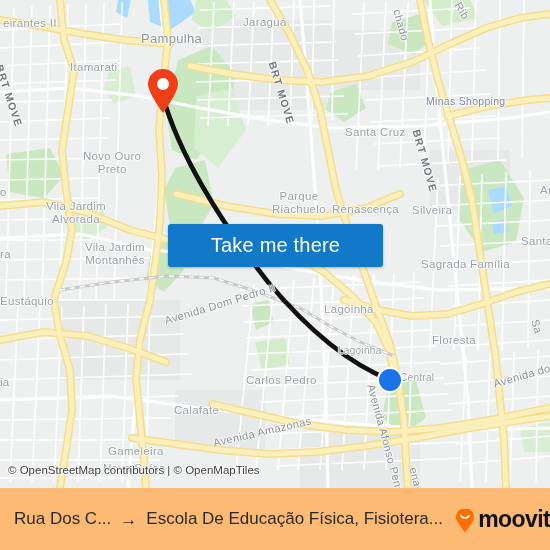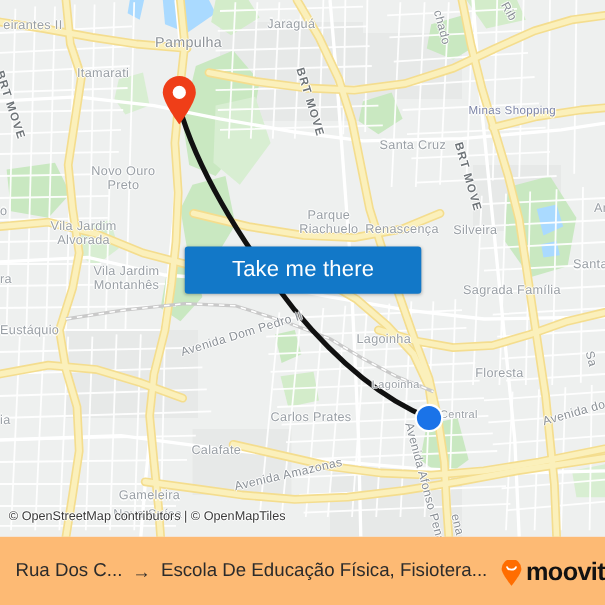--- a/index.html
+++ b/index.html
@@ -250,21 +250,21 @@
 Alvorada</div>
         <div class="maplabel" style="left: 540px; top: 184px;">An</div>
         <div class="maplabel" style="left: 521px; top: 235px;">Santa I</div>
         <div class="maplabel" style="left: 85px; top: 241px;">Vila Jardim
 Montanhês</div>
         <div class="maplabel" style="left: 421px; top: 258px;">Sagrada Família</div>
         <div class="maplabel" style="left: 0px; top: 295px;">Eustáquio</div>
         <div class="maplabel" style="left: 324px; top: 303px;">Lagoinha</div>
         <div class="maplabel" style="left: 432px; top: 334px;">Floresta</div>
         <div class="maplabel small" style="left: 338px; top: 345px;">Lagoinha</div>
-        <div class="maplabel" style="left: 246px; top: 374px;">Carlos Prates</div>
+        <div class="maplabel" style="left: 246px; top: 374px;">Carlos Pedro</div>
         <div class="maplabel small" style="left: 400px; top: 372px;">Central</div>
         <div class="maplabel" style="left: 0px; top: 376px;">ia</div>
         <div class="maplabel" style="left: 174px; top: 404px;">Calafate</div>
         <div class="maplabel" style="left: 66px; top: 445px; margin-left: 42px;">Gameleira</div>
         <div class="maplabel" style="left: 103px; top: 462px;">Nova Suíça</div>
         <div class="maplabel" style="left: 0px; top: 186px;">o</div>
         <div class="maplabel" style="left: 0px; top: 248px;">ra</div>
       </div>
     <div id="road-labels">
         <div class="maplabel rdb" style="left: 278px; top: 60px; transform: rotate(73deg); transform-origin: left top;">BRT MOVE</div>

